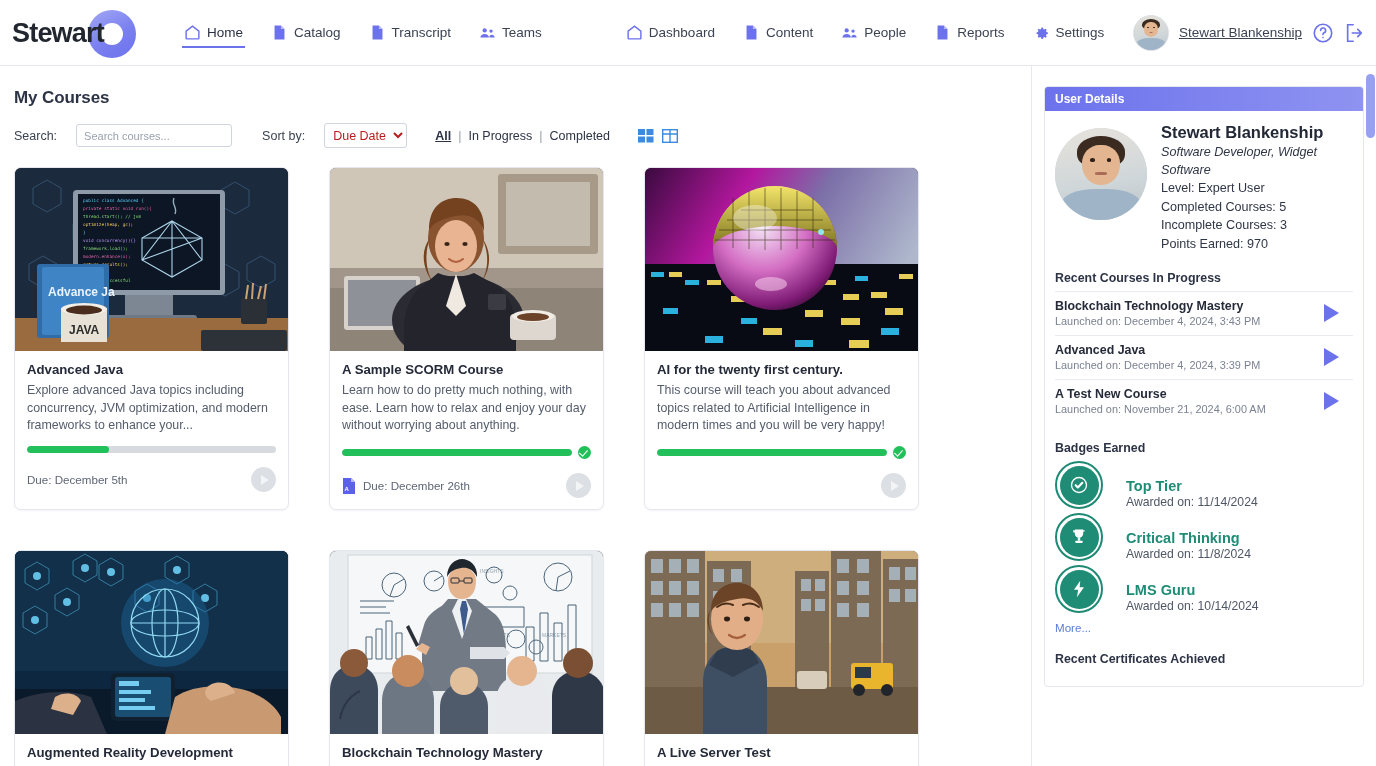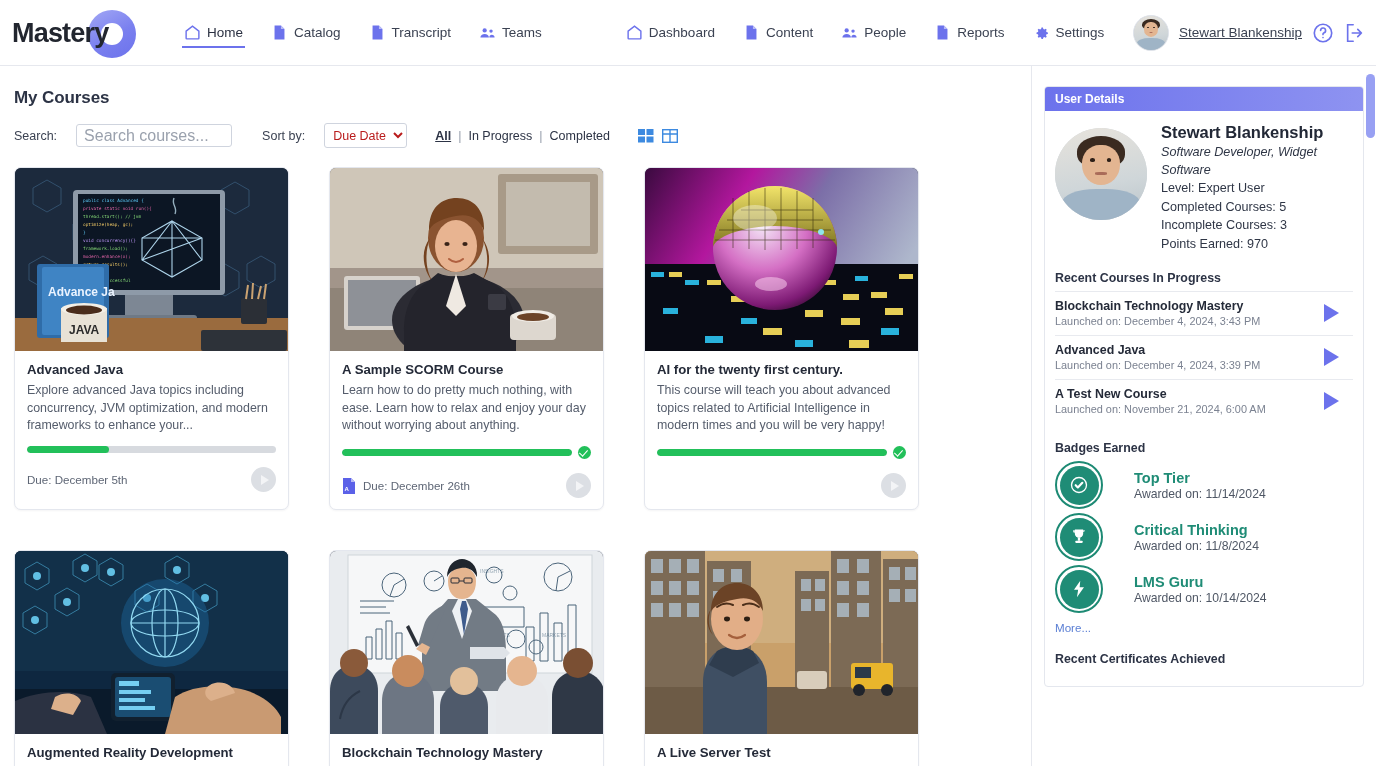--- a/index.html
+++ b/index.html
@@ -98,21 +98,21 @@
     margin: 22px 0 0 14px; letter-spacing: -0.1px;
   }
   .toolbar {
     display: flex; align-items: center; gap: 12px;
     margin: 15px 0 0 14px; font-size: 12.5px; color: #3b4252;
   }
   .tb-label { margin-right: 7px; }
   .search-input {
     width: 156px; height: 23px;
     border: 1px solid #cfd4de; border-radius: 3px;
-    padding: 0 7px; font-size: 16px; color: #3b4252;
+    padding: 0 7px; font-size: 11px; color: #3b4252;
     font-family: "Liberation Sans", sans-serif; background: #fff;
   }
   .search-input::placeholder { color: #9aa1ad; }
   .sortby-label { margin: 0 7px 0 18px; }
   .sort-select {
     height: 25px; width: 83px;
     border: 1px solid #cfd4de; border-radius: 3px;
     font-size: 12.5px; color: #b91c1c; background: #fff;
     padding: 0 4px; font-family: "Liberation Sans", sans-serif;
   }
@@ -201,21 +201,21 @@
     padding: 7px 0 8px 0;
     display: flex; align-items: center;
   }
   .rc-left { flex: 1 1 auto; min-width: 0; }
   .rc-name { font-size: 12.4px; font-weight: 700; color: #242a38; }
   .rc-sub { font-size: 10.9px; color: #7b8291; margin-top: 2px; }
   .rc-play { width: 0; height: 0; margin-right: 14px; flex: 0 0 auto; cursor: pointer;
     border-left: 15px solid #6c72ec;
     border-top: 9px solid transparent; border-bottom: 9px solid transparent; }
 
-  .badge-item { display: flex; align-items: center; gap: 31px; margin-top: 4px; }
+  .badge-item { display: flex; align-items: flex-end; gap: 23px; margin-top: 4px; }
   .badge-ring {
     width: 48px; height: 48px; border-radius: 50%;
     border: 2px solid #1d8a74; display: flex; align-items: center; justify-content: center;
     flex: 0 0 auto;
   }
   .badge-disc {
     width: 39px; height: 39px; border-radius: 50%;
     background: #1f8c76; display: flex; align-items: center; justify-content: center;
     color: #fff;
   }
@@ -231,21 +231,21 @@
     background: #98a0f3; border-radius: 5px;
   }
 </style>
 </head>
 <body>
 
 <div class="header">
 
   <div class="logo-wrap">
     <div class="logo-arc"></div>
-    <div class="logo-text">Mastery</div>
+    <div class="logo-text">Stewart</div>
   </div>
 
   <div class="nav nav-group-left">
     <div class="nav-item active">
       <svg class="nav-icon" viewBox="0 0 24 24" fill="none" stroke="#6c72ec" stroke-width="2">
           <path d="M3 10l9-7 9 7v10a1 1 0 0 1-1 1H4a1 1 0 0 1-1-1z"></path>
         </svg>
       <span>Home</span>
     </div>
     <div class="nav-item">

